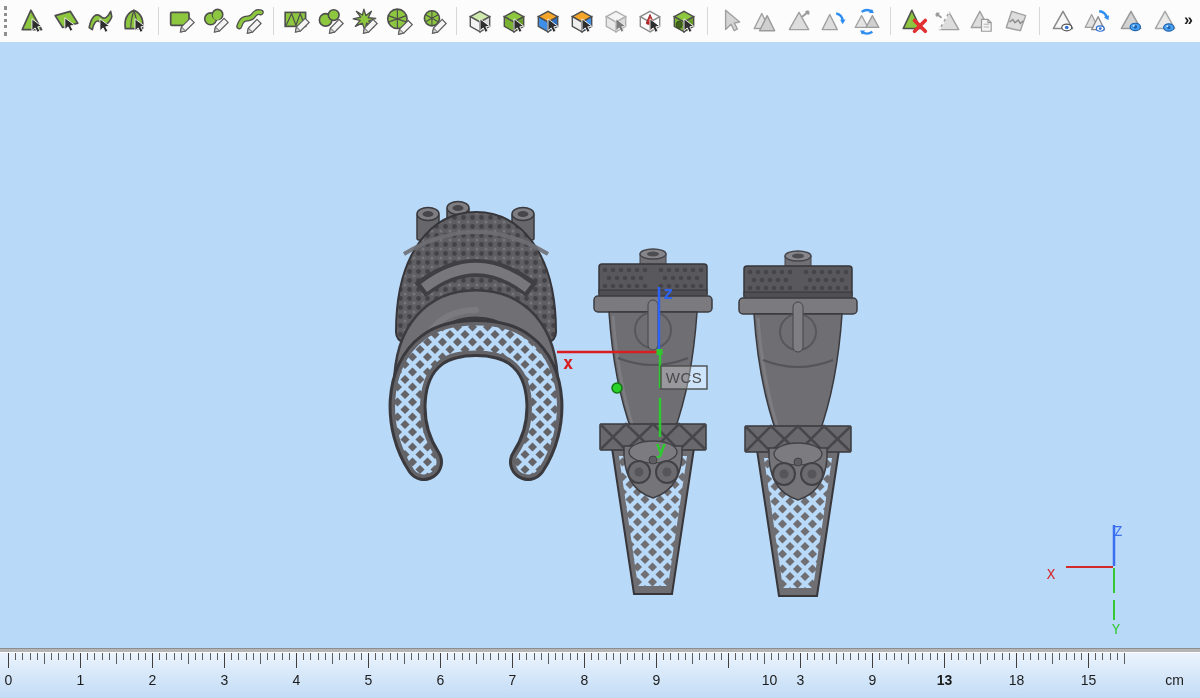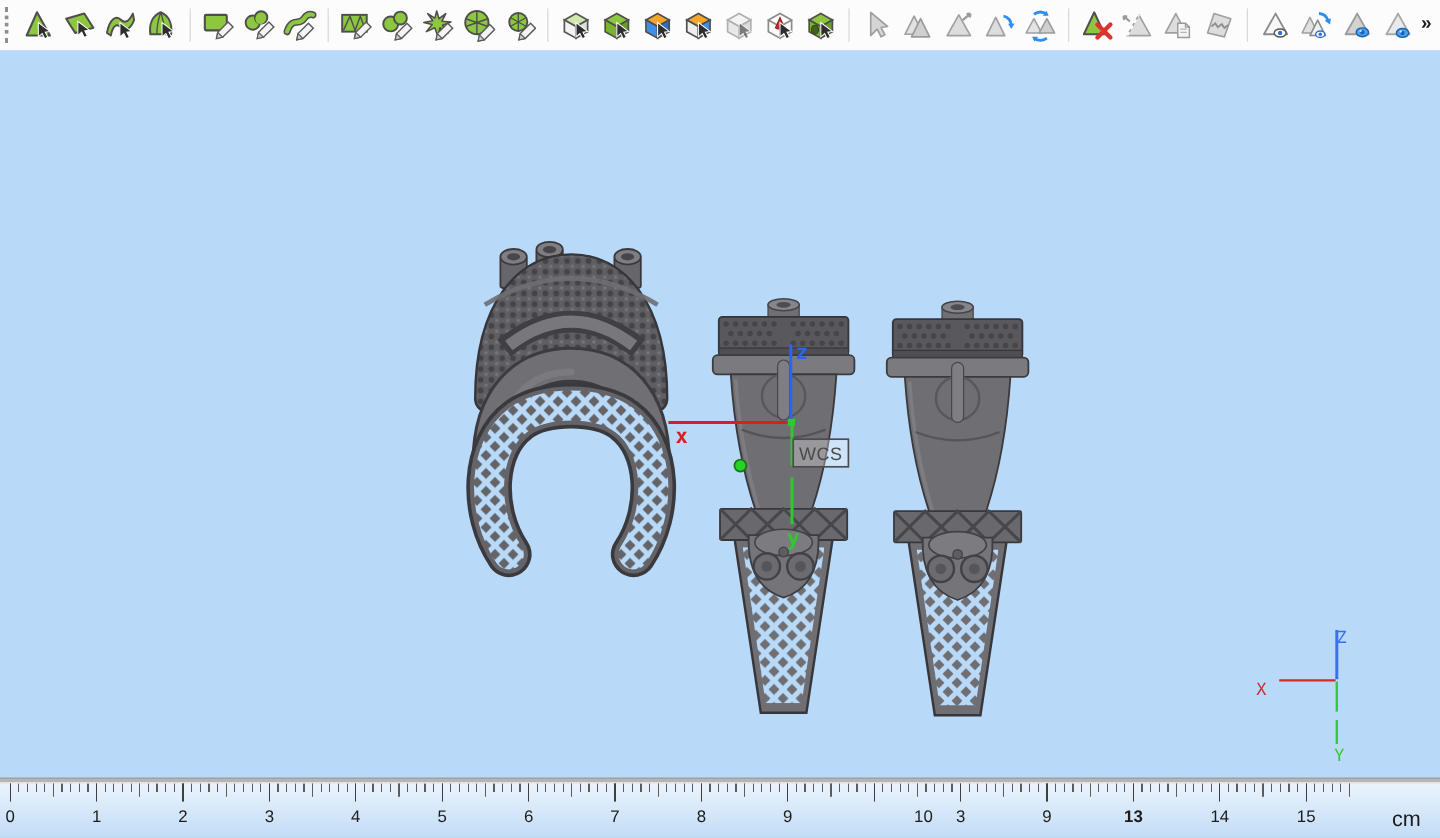--- a/index.html
+++ b/index.html
@@ -40,21 +40,21 @@
   }
   .ruler-top{position:absolute;left:0;top:0;right:0;height:3px;background:#b5b5b5;border-bottom:1px solid #fafdff;}
   .ticks{position:absolute;left:8px;width:1122px;}
   .ticks.minor{top:4px;height:7px;background:repeating-linear-gradient(to right,#5c5c5c 0 1px,transparent 1px 7.2px);}
   .ticks.half{top:4px;height:11px;background:repeating-linear-gradient(to right,#5c5c5c 0 1px,transparent 1px 36px);}
   .ticks.major{top:4px;height:15px;background:repeating-linear-gradient(to right,#3f3f3f 0 1px,transparent 1px 72px);}
   .ruler-label{
     position:absolute;top:23px;transform:translateX(-50%);
     font-size:14px;color:#1c1c1c;
   }
-  .unit{position:absolute;right:16px;top:23px;font-size:18px;color:#1c1c1c;}
+  .unit{position:absolute;right:16px;top:23px;font-size:14px;color:#1c1c1c;}
 
   text{user-select:none;}
 </style>
 </head>
 <body>
 
 <div class="app">
 
   <svg width="0" height="0" style="position:absolute" aria-hidden="true">
     <defs>
@@ -488,19 +488,19 @@
         <span class="ruler-label" style="left: 296.5px;">4</span>
         <span class="ruler-label" style="left: 368.5px;">5</span>
         <span class="ruler-label" style="left: 440.5px;">6</span>
         <span class="ruler-label" style="left: 512.5px;">7</span>
         <span class="ruler-label" style="left: 584.5px;">8</span>
         <span class="ruler-label" style="left: 656.5px;">9</span>
         <span class="ruler-label" style="left: 728.5px; margin-left: 41px;">10</span>
         <span class="ruler-label" style="left: 800.5px;">3</span>
         <span class="ruler-label" style="left: 872.5px;">9</span>
         <span class="ruler-label" style="left: 944.5px; font-weight: bold;">13</span>
-        <span class="ruler-label" style="left: 1016.5px;">14</span>
+        <span class="ruler-label" style="left: 1016.5px;">18</span>
         <span class="ruler-label" style="left: 1088.5px;">15</span>
       </div>
     <span class="unit">cm</span>
   </div>
 
 </div>
 
 </body></html>

